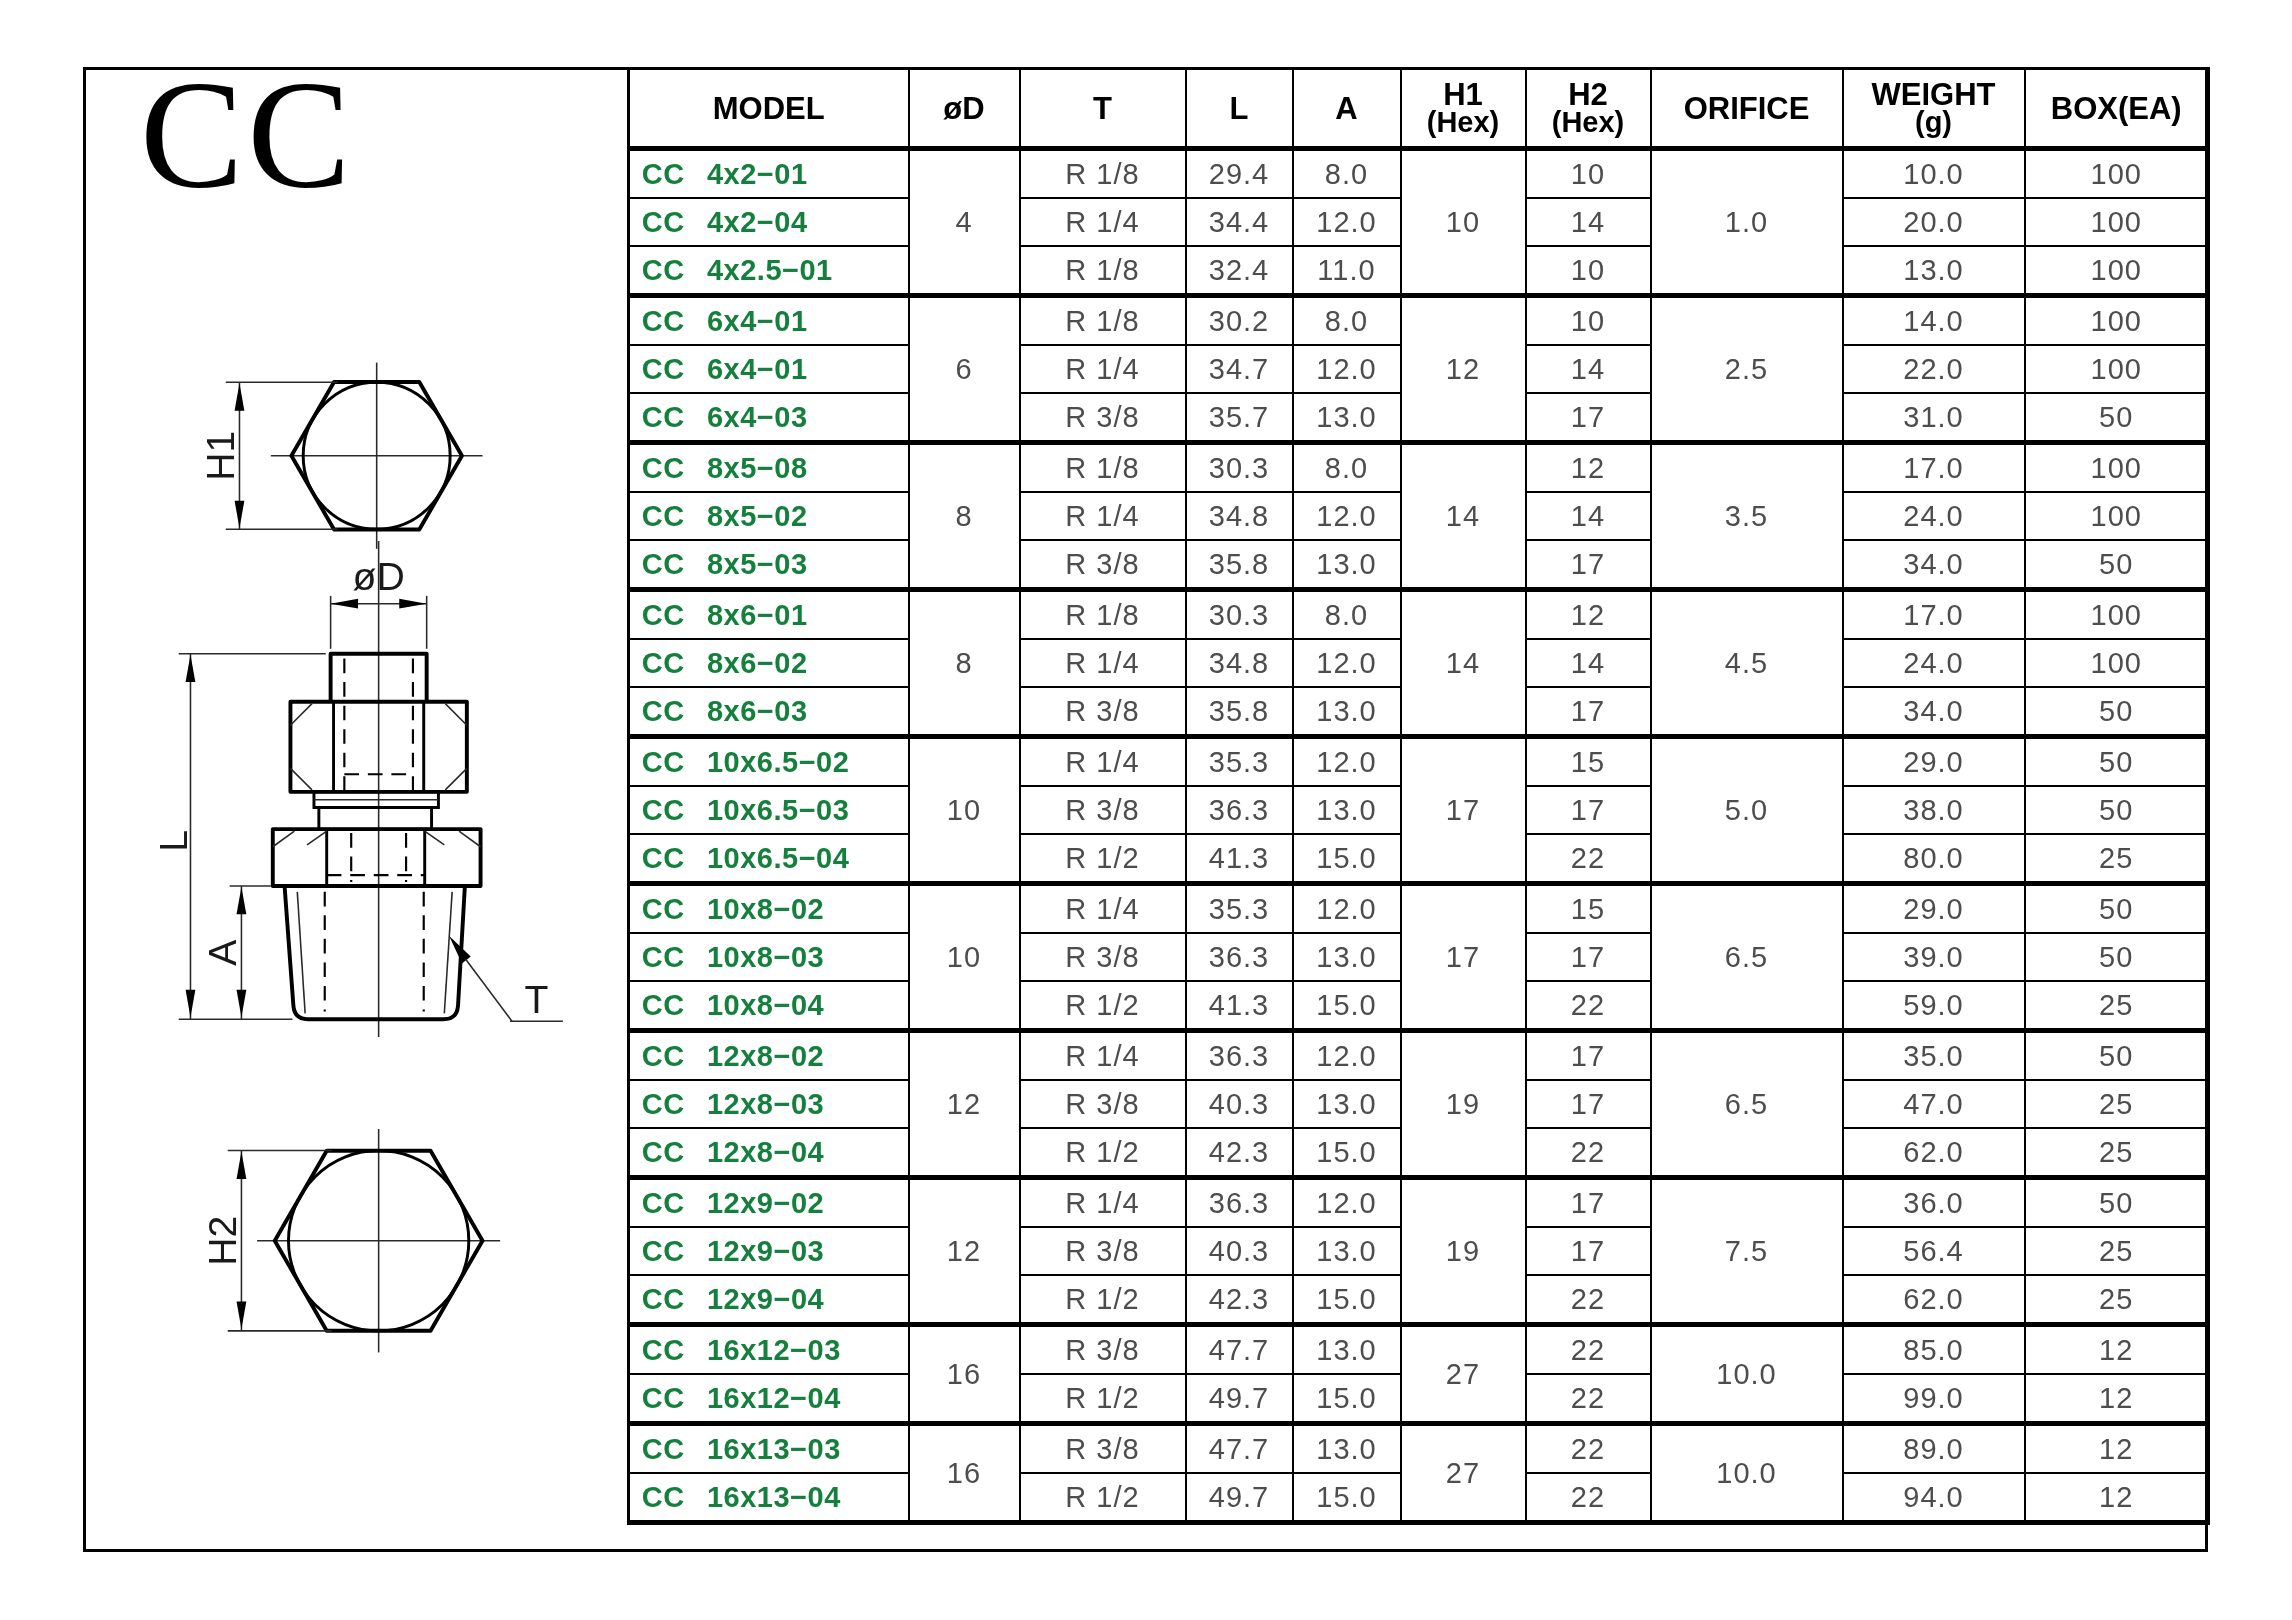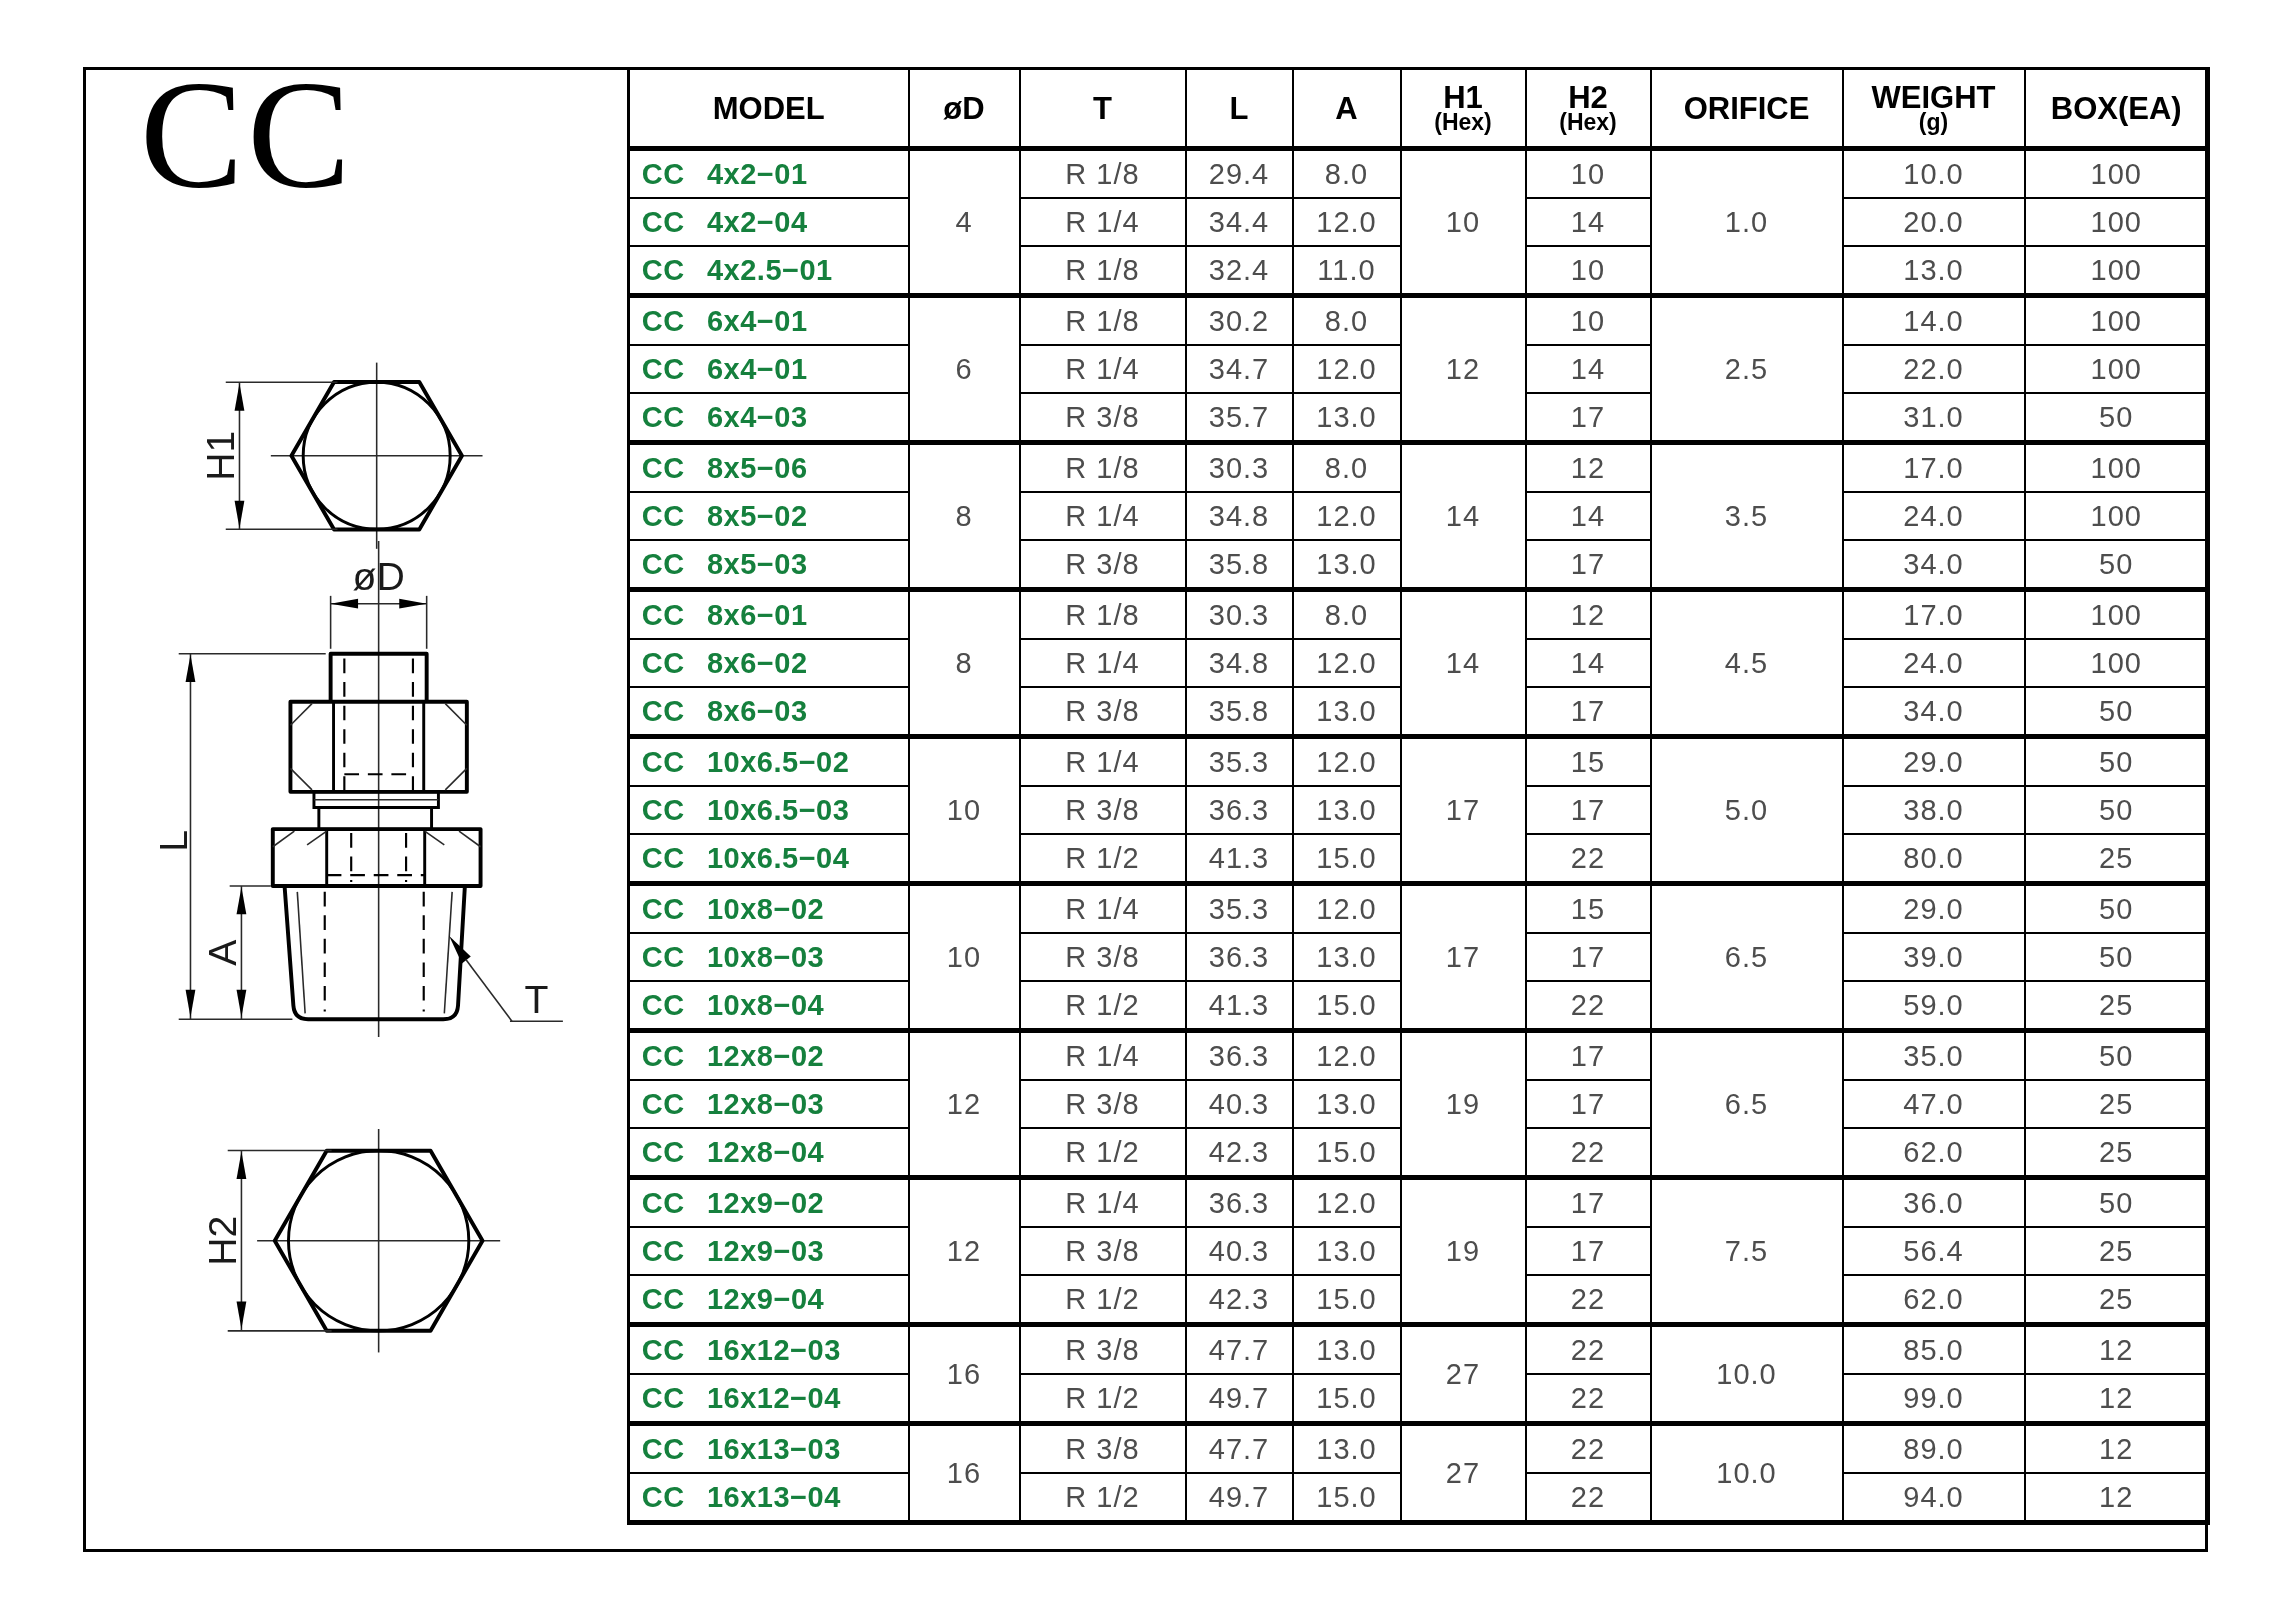--- a/index.html
+++ b/index.html
@@ -11,21 +11,21 @@
         font-size:155px;line-height:1;color:#000;letter-spacing:3.9px;}
   .drawing-svg{position:absolute;left:0;top:0;width:2293px;height:1620px;}
 
   
   table.spec{position:absolute;left:627px;top:67px;width:1581px;border-collapse:collapse;
         table-layout:fixed;border:3.9px solid #000;}
   .spec th,.spec td{border:2px solid #000;border-left-width:2.9px;border-right-width:2.9px;
         padding:0;vertical-align:middle;overflow:hidden;white-space:nowrap;}
   .spec th{height:76px;border-bottom-width:5.9px;font-weight:700;color:#000;
         font-size:31px;line-height:1.0;text-align:center;margin-left:14px;}
-  .spec .th-sub{font-size:23px;font-weight:700;margin-top:-2px;}
+  .spec .th-sub{font-size:29px;font-weight:700;margin-top:-2px;}
   .spec .th-sub:empty{display:none;}
   .spec td{height:46px;font-size:29px;text-align:center;}
   .model-cell{font-weight:700;color:#15803d;text-align:left !important;padding-left:11.8px !important;
         word-spacing:13.7px;letter-spacing:0.5px;}
   .data-cell{color:#4d4d4d;font-weight:400;letter-spacing:1px;}
   tr.group-end td,td.span-cell{border-bottom-width:5.9px;}
 
   
   .thick{stroke:#000;stroke-width:4;fill:none;stroke-linejoin:round;}
   .med{stroke:#000;stroke-width:3;fill:none;}
@@ -242,21 +242,21 @@
         <tr class="group-end">
           <td class="model-cell">CC 6x4−03</td>
           <td class="data-cell">R 3/8</td>
           <td class="data-cell">35.7</td>
           <td class="data-cell">13.0</td>
           <td class="data-cell">17</td>
           <td class="data-cell">31.0</td>
           <td class="data-cell">50</td>
         </tr>
         <tr>
-          <td class="model-cell">CC 8x5−06</td>
+          <td class="model-cell">CC 8x5−08</td>
           <td class="data-cell span-cell" rowspan="3">8</td>
           <td class="data-cell">R 1/8</td>
           <td class="data-cell">30.3</td>
           <td class="data-cell">8.0</td>
           <td class="data-cell span-cell" rowspan="3">14</td>
           <td class="data-cell">12</td>
           <td class="data-cell span-cell" rowspan="3">3.5</td>
           <td class="data-cell">17.0</td>
           <td class="data-cell">100</td>
         </tr>

